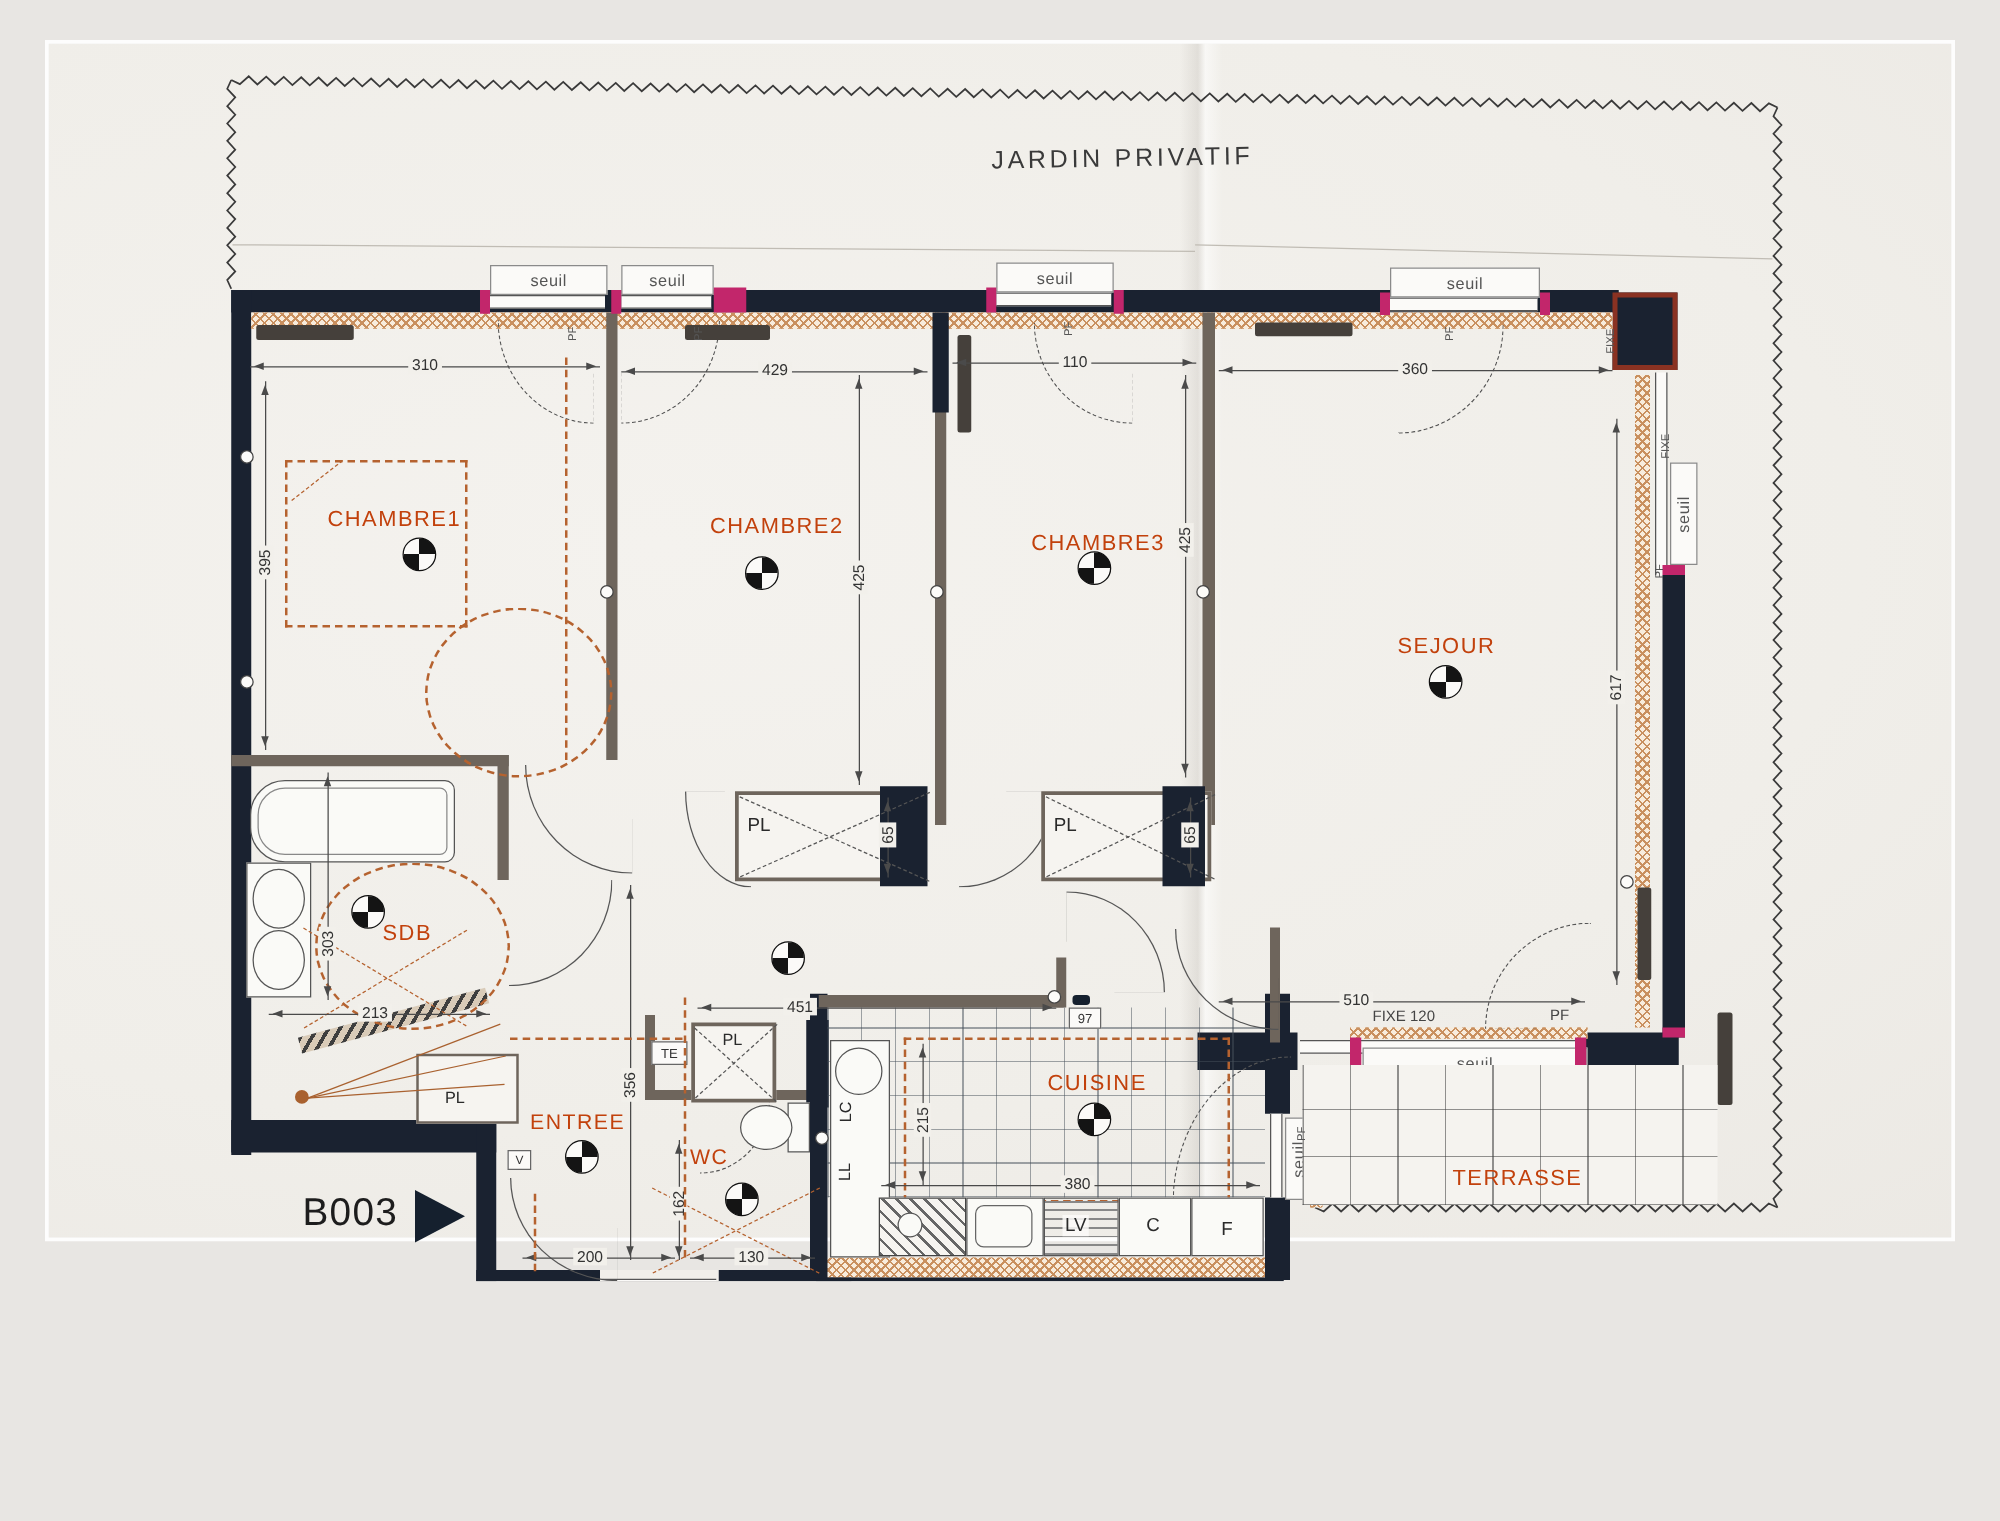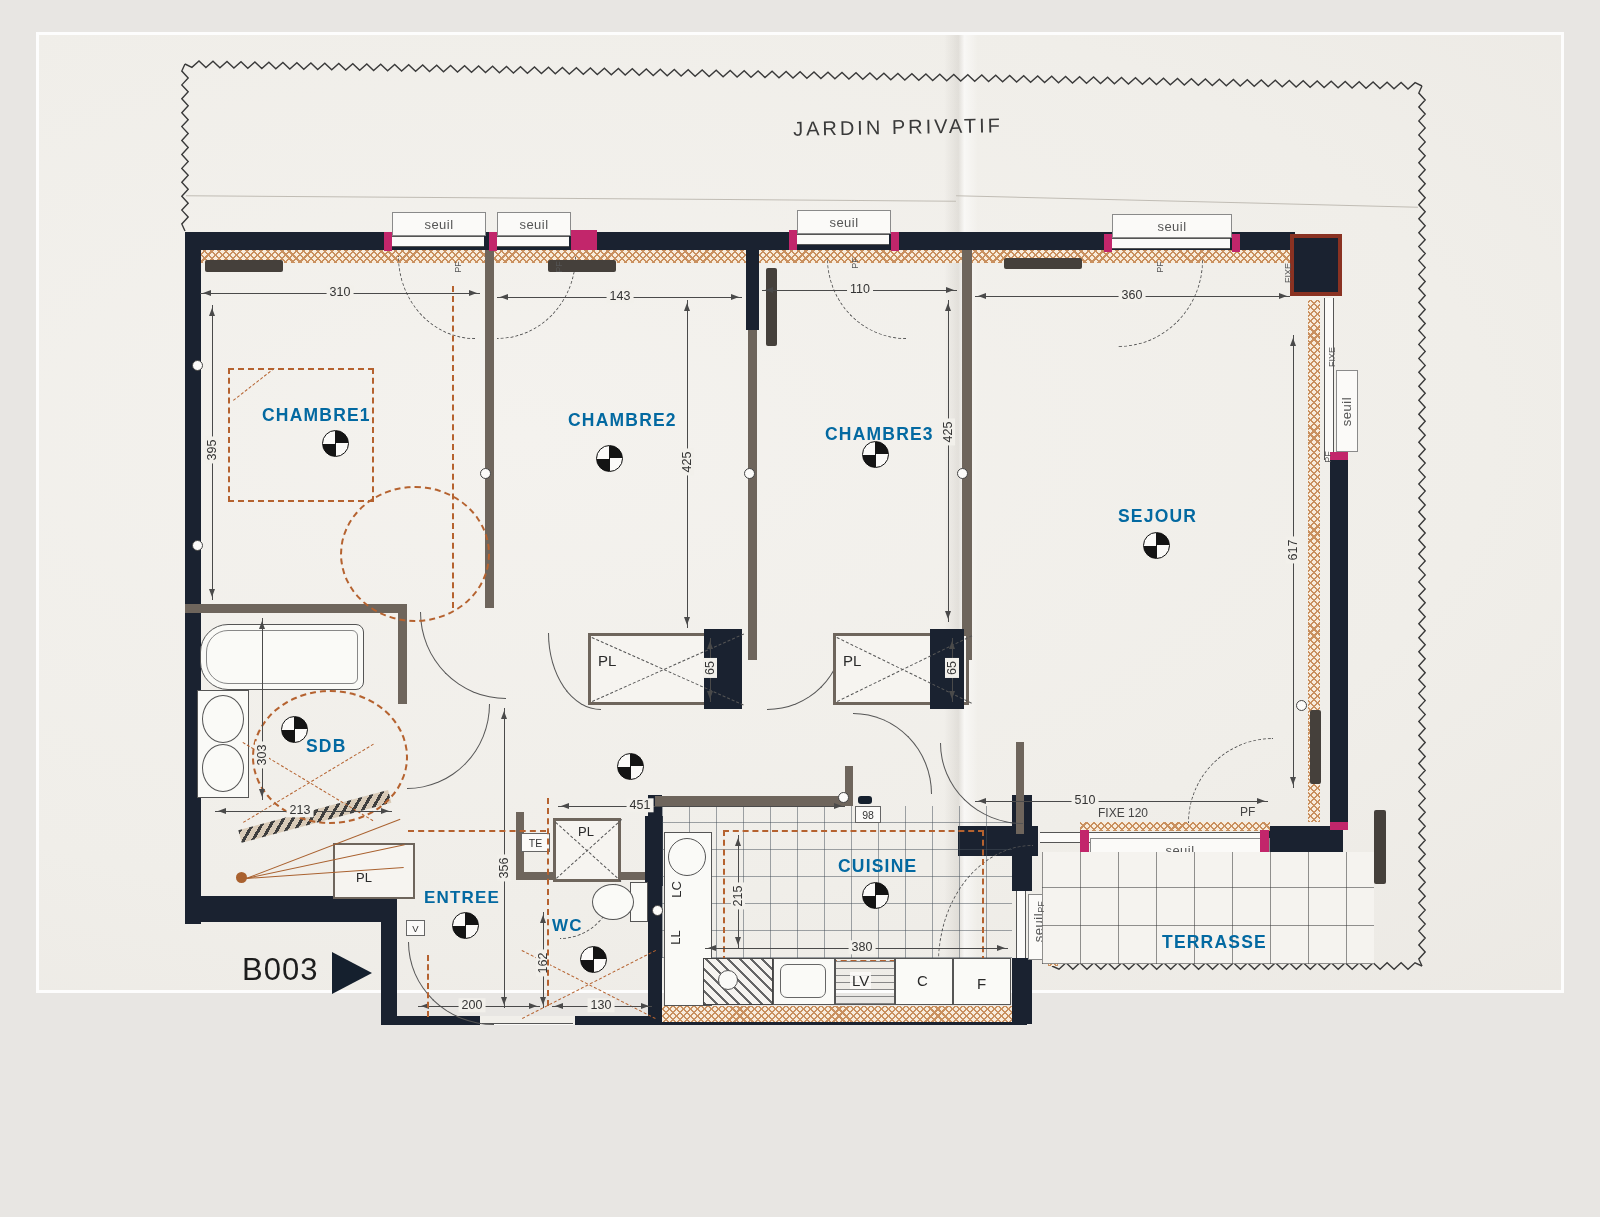--- a/index.html
+++ b/index.html
@@ -15,21 +15,21 @@
   .g{background:#6e655c;}
   .rad{background:#45403b;border-radius:2px;}
   .ins{background:repeating-linear-gradient(45deg,#c9905f 0 1.5px,rgba(0,0,0,0) 1.5px 5px),
        repeating-linear-gradient(-45deg,#c9905f 0 1.5px,rgba(0,0,0,0) 1.5px 5px),#f8ecdc;}
   .pink{background:#c2266b;}
   .winline{height:9px;background:#fbfaf8;border-top:1.5px solid #555;border-bottom:1.5px solid #555;}
   .winlinev{width:8px;background:#fbfaf8;border-left:1.5px solid #555;border-right:1.5px solid #555;}
   .seuil{background:#fbfaf8;border:1px solid #8a8a8a;color:#555;font-size:13px;
     display:flex;align-items:center;justify-content:center;letter-spacing:0.5px;}
   .seuil.v span{transform:rotate(-90deg);}
-  .room{font-size:17.5px;letter-spacing:1.2px;color:#0369a1;white-space:nowrap;font-weight:bold;}
+  .room{font-size:17.5px;letter-spacing:1.2px;color:#c2410c;white-space:nowrap;}
   .small-lbl{font-size:13px;color:#2a2a2a;white-space:nowrap;}
   .tiny{font-size:9px;color:#555;white-space:nowrap;}
   .rot{transform:rotate(-90deg);transform-origin:center;}
   .cp{width:25px;height:25px;border-radius:50%;border:1.2px solid #101010;
      background:conic-gradient(#141414 0 25%, #fbfaf8 25% 50%, #141414 50% 75%, #fbfaf8 75% 100%);}
   .dh{border-top:1.2px solid #4a4a4a;height:0;}
   .dh::before{content:"";position:absolute;left:0;top:-4px;border:3.2px solid transparent;border-right:8px solid #4a4a4a;}
   .dh::after{content:"";position:absolute;right:0;top:-4px;border:3.2px solid transparent;border-left:8px solid #4a4a4a;}
   .dv{border-left:1.2px solid #4a4a4a;width:0;}
   .dv::before{content:"";position:absolute;top:0;left:-4px;border:3.2px solid transparent;border-bottom:8px solid #4a4a4a;}
@@ -260,21 +260,21 @@
   <div class="ab cp" style="left:862px;top:882px;"></div>
   <div class="ab room" style="left:1150px;top:932px;margin-left:12px;">TERRASSE</div>
   <div class="ab small-lbl" style="left:598px;top:652px;font-size:15px;">PL</div>
   <div class="ab small-lbl" style="left:843px;top:652px;font-size:15px;">PL</div>
   <div class="ab small-lbl" style="left:578px;top:824px;">PL</div>
   <div class="ab small-lbl" style="left:356px;top:870px;">PL</div>
 
   <div class="ab dh" style="left:200px;top:293px;width:280px;"></div>
   <div class="ab dl" style="left:340px;top:293px;">310</div>
   <div class="ab dh" style="left:497px;top:297px;width:245px;"></div>
-  <div class="ab dl" style="left:620px;top:297px;">143</div>
+  <div class="ab dl" style="left:620px;top:297px;">429</div>
   <div class="ab dh" style="left:762px;top:290px;width:195px;"></div>
   <div class="ab dl" style="left:860px;top:290px;">110</div>
   <div class="ab dh" style="left:975px;top:296px;width:315px;"></div>
   <div class="ab dl" style="left:1132px;top:296px;text-align:center;">360</div>
   <div class="ab dv" style="left:212px;top:305px;height:295px;"></div>
   <div class="ab dl r" style="left:212px;top:450px;">395</div>
   <div class="ab dv" style="left:687px;top:300px;height:328px;"></div>
   <div class="ab dl r" style="left:687px;top:462px;">425</div>
   <div class="ab dv" style="left:948px;top:300px;height:322px;"></div>
   <div class="ab dl r" style="left:948px;top:432px;">425</div>
@@ -300,21 +300,21 @@
   <div class="ab dl" style="left:472px;top:1006px;">200</div>
   <div class="ab dh" style="left:552px;top:1006px;width:100px;"></div>
   <div class="ab dl" style="left:601px;top:1006px;">130</div>
   <div class="ab dv" style="left:543px;top:912px;height:96px;"></div>
   <div class="ab dl r" style="left:543px;top:963px;">162</div>
   <div class="ab dv" style="left:738px;top:835px;height:113px;"></div>
   <div class="ab dl r" style="left:738px;top:896px;">215</div>
   <div class="ab dh" style="left:705px;top:948px;width:303px;"></div>
   <div class="ab dl" style="left:862px;top:948px;">380</div>
   <div class="ab chip" style="left:855px;top:806px;width:24px;height:15px;">
-      <span>98</span>
+      <span>97</span>
     </div>
   <div class="ab" style="left:858px;top:796px;width:14px;height:8px;background:#15202e;border-radius:3px;"></div>
 
   <div class="ab tiny rot" style="left:452px;top:262px;">PF</div>
   <div class="ab tiny rot" style="left:553px;top:262px;">PF</div>
   <div class="ab tiny rot" style="left:849px;top:258px;">PF</div>
   <div class="ab tiny rot" style="left:1154px;top:262px;">PF</div>
   <div class="ab tiny rot" style="left:1278px;top:268px;">FIXE</div>
   <div class="ab tiny rot" style="left:1322px;top:352px;">FIXE</div>
   <div class="ab tiny rot" style="left:1322px;top:452px;">PF</div>

